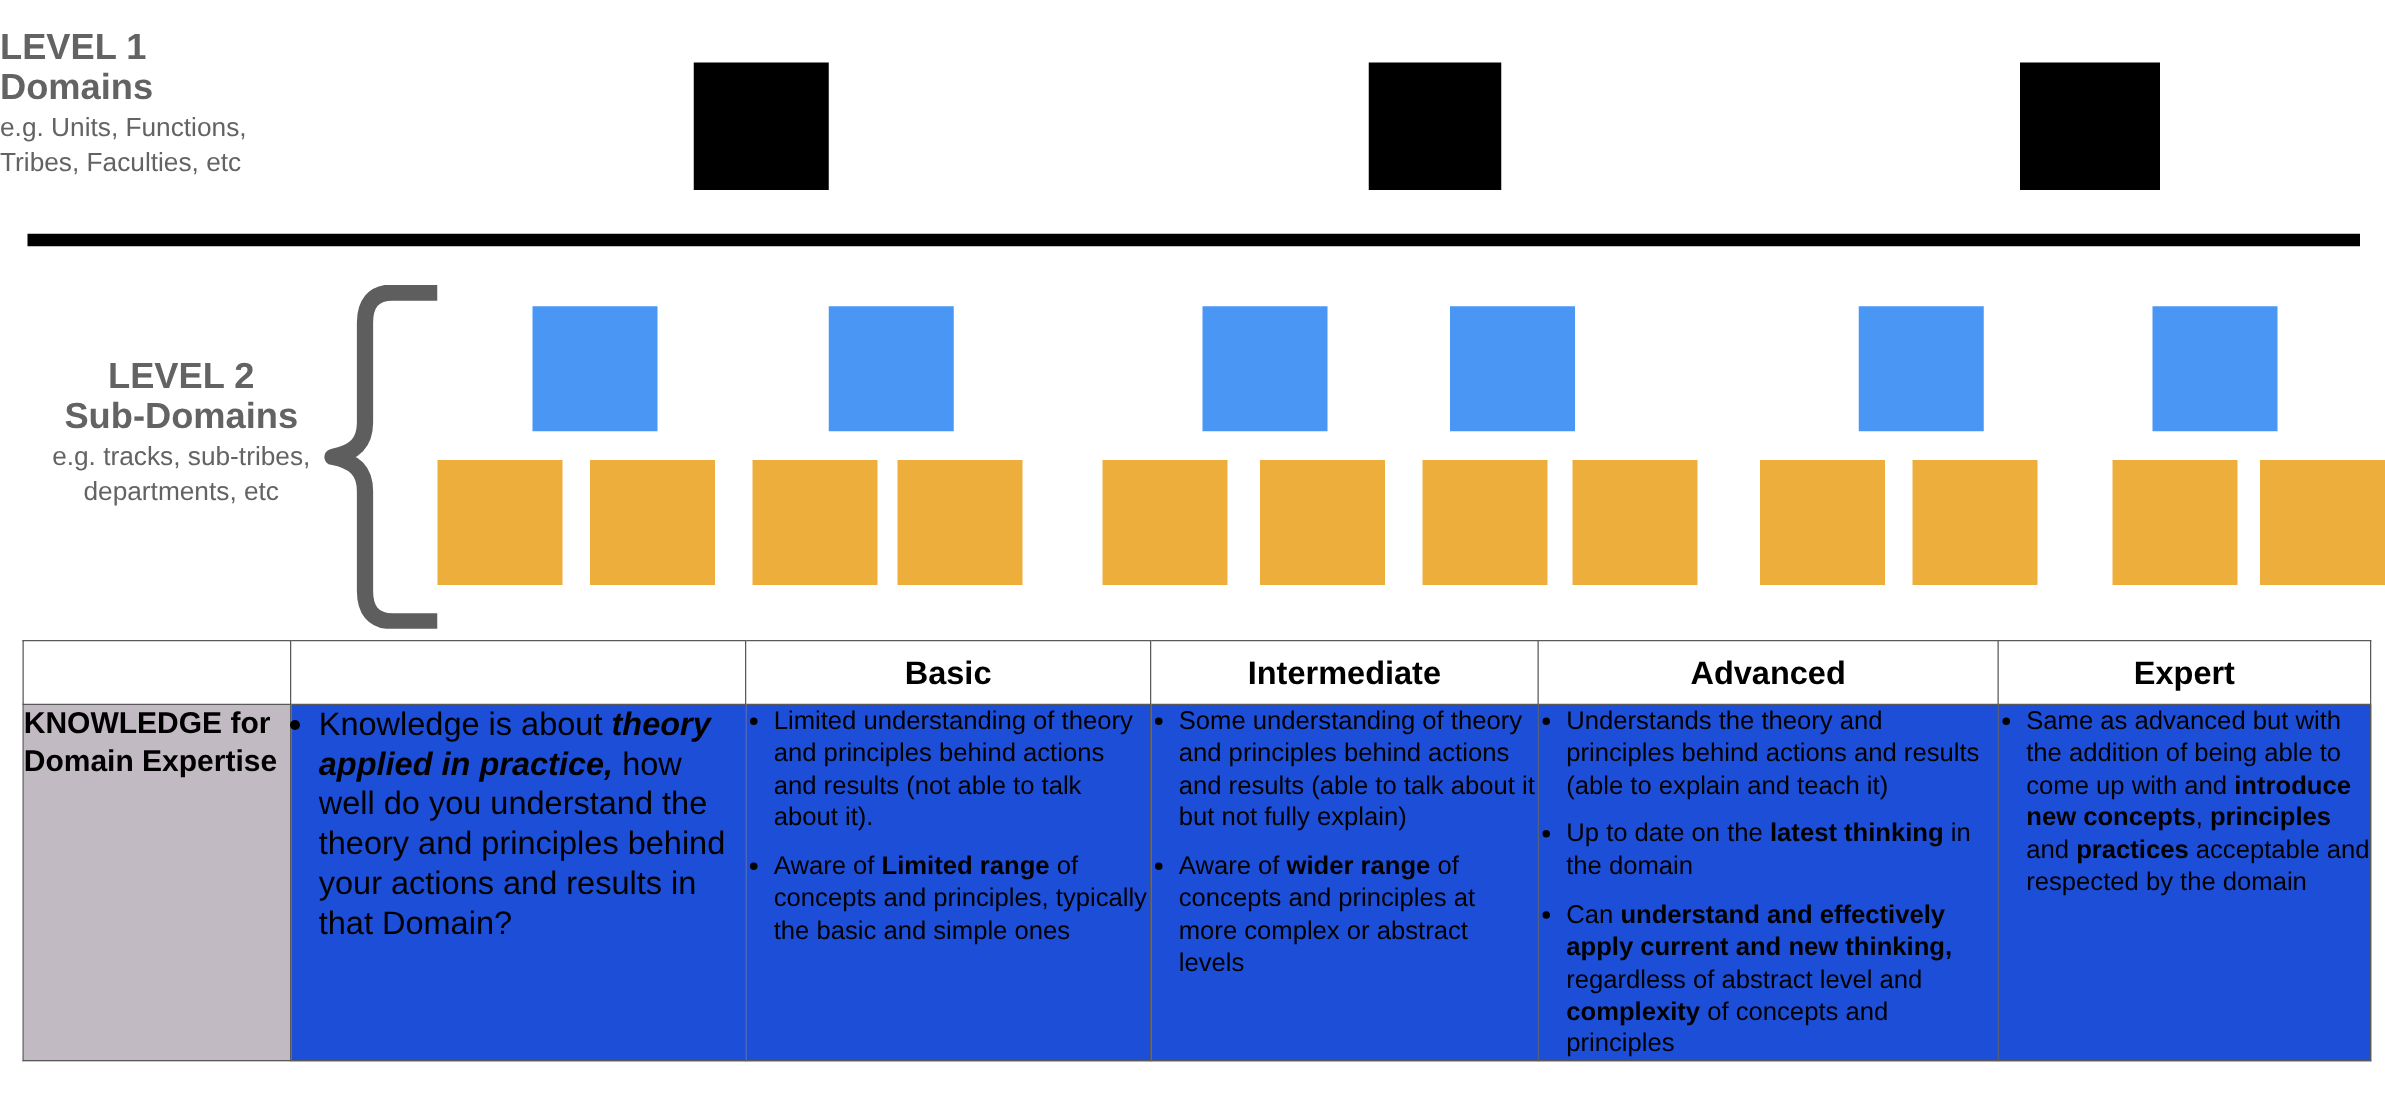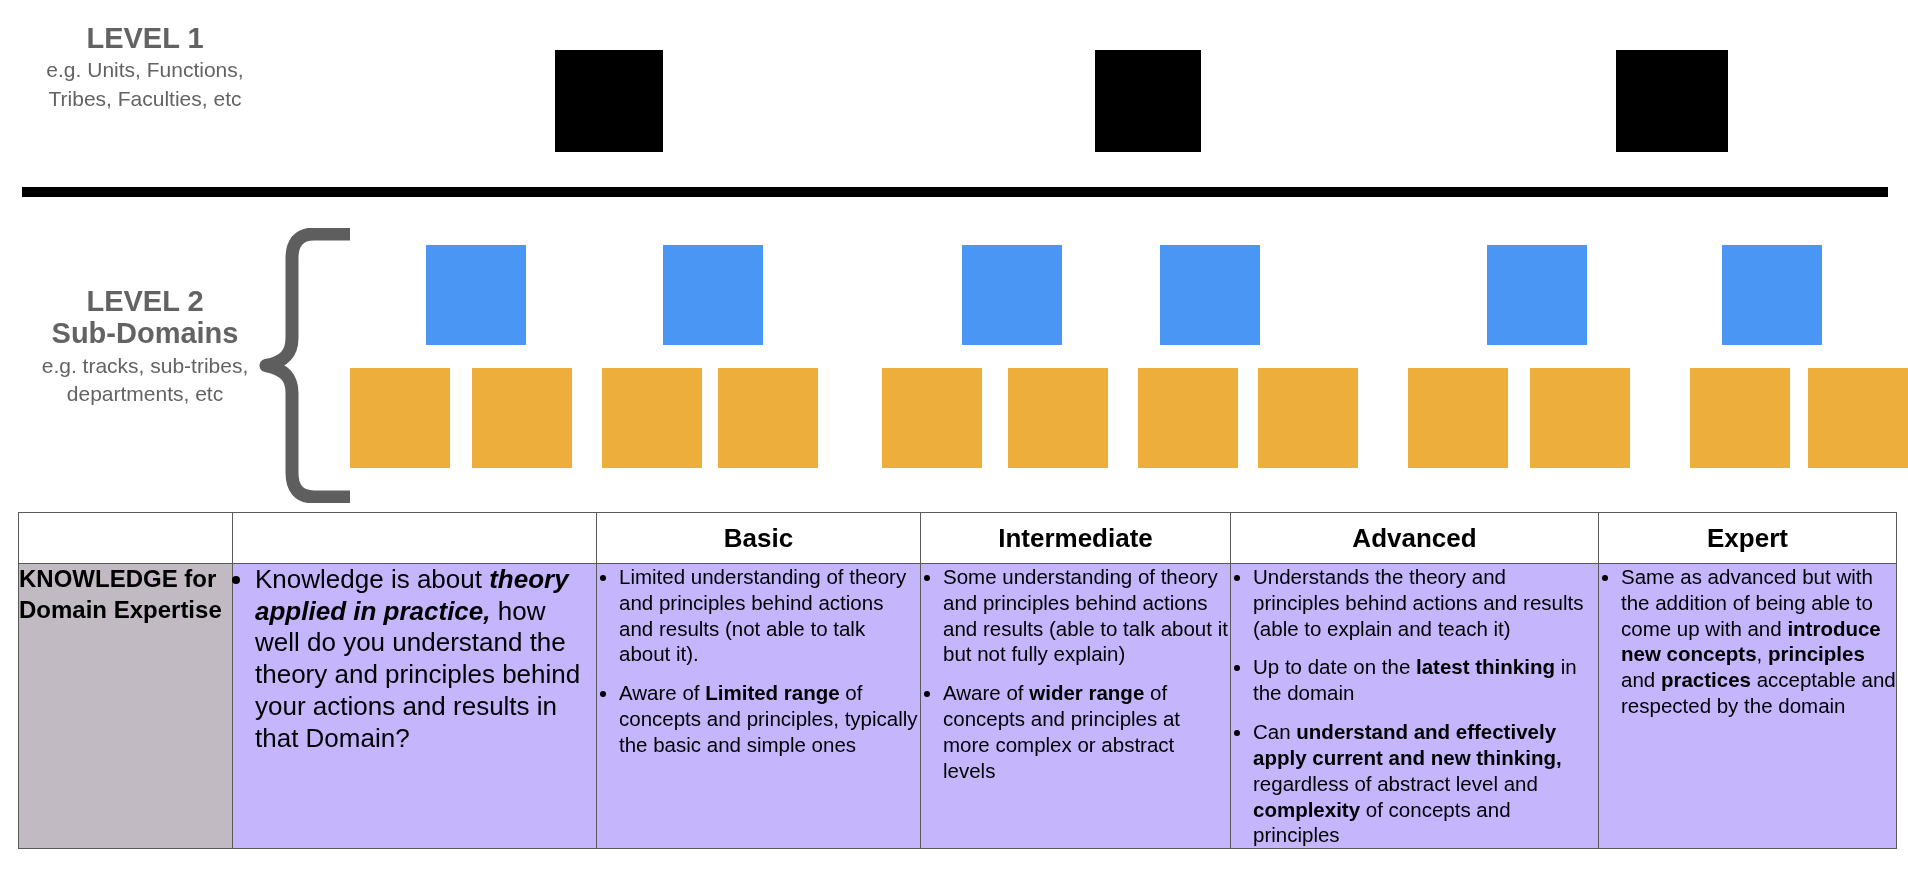--- a/index.html
+++ b/index.html
@@ -14,21 +14,21 @@
     position: relative;
     overflow: hidden;
   }
 
   
   #level1-label {
     position: absolute;
     left: 0px;
     top: 22px;
     width: 290px;
-    text-align: center;
+    text-align: left;
     color: #636363;
     line-height: 1.12;
   }
   #level1-label .lvl-title {
     font-size: 29px;
     font-weight: bold;
     display: block;
   }
   #level1-label .lvl-sub {
     font-size: 29px;
@@ -120,21 +120,21 @@
   #matrix-table thead td {
     background: #ffffff;
     height: 50px;
     text-align: center;
     vertical-align: middle;
     font-size: 26px;
     font-weight: bold;
     color: #000000;
   }
   #matrix-table tbody td {
-    background: #c4b5fd;
+    background: #1d4ed8;
   }
   td.head-cell {
     background: #c2bac2 !important;
     font-size: 24px;
     font-weight: bold;
     color: #000000;
     vertical-align: middle;
     padding: 0 10px;
     line-height: 1.28;
     margin-top: 24px;
@@ -173,20 +173,21 @@
   col.c2 { width: 324px; }
   col.c3 { width: 310px; }
   col.c4 { width: 368px; }
   col.c5 { width: 298px; }
 </style>
 </head>
 <body>
 
 <div id="level1-label">
   <span class="lvl-title">LEVEL 1</span>
+  <span class="lvl-sub">Domains</span>
   <span class="lvl-eg">e.g. Units, Functions,</span>
   <span class="lvl-eg">Tribes, Faculties, etc</span>
 </div>
 
 <div id="level1-boxes">
     <div class="black-box" style="left: 555px; top: 50px; width: 108px; height: 102px; background: rgb(0, 0, 0);"></div>
     <div class="black-box" style="left: 1095px; top: 50px; width: 106px; height: 102px; background: rgb(0, 0, 0);"></div>
     <div class="black-box" style="left: 1616px; top: 50px; width: 112px; height: 102px; background: rgb(0, 0, 0);"></div>
   </div>
 

